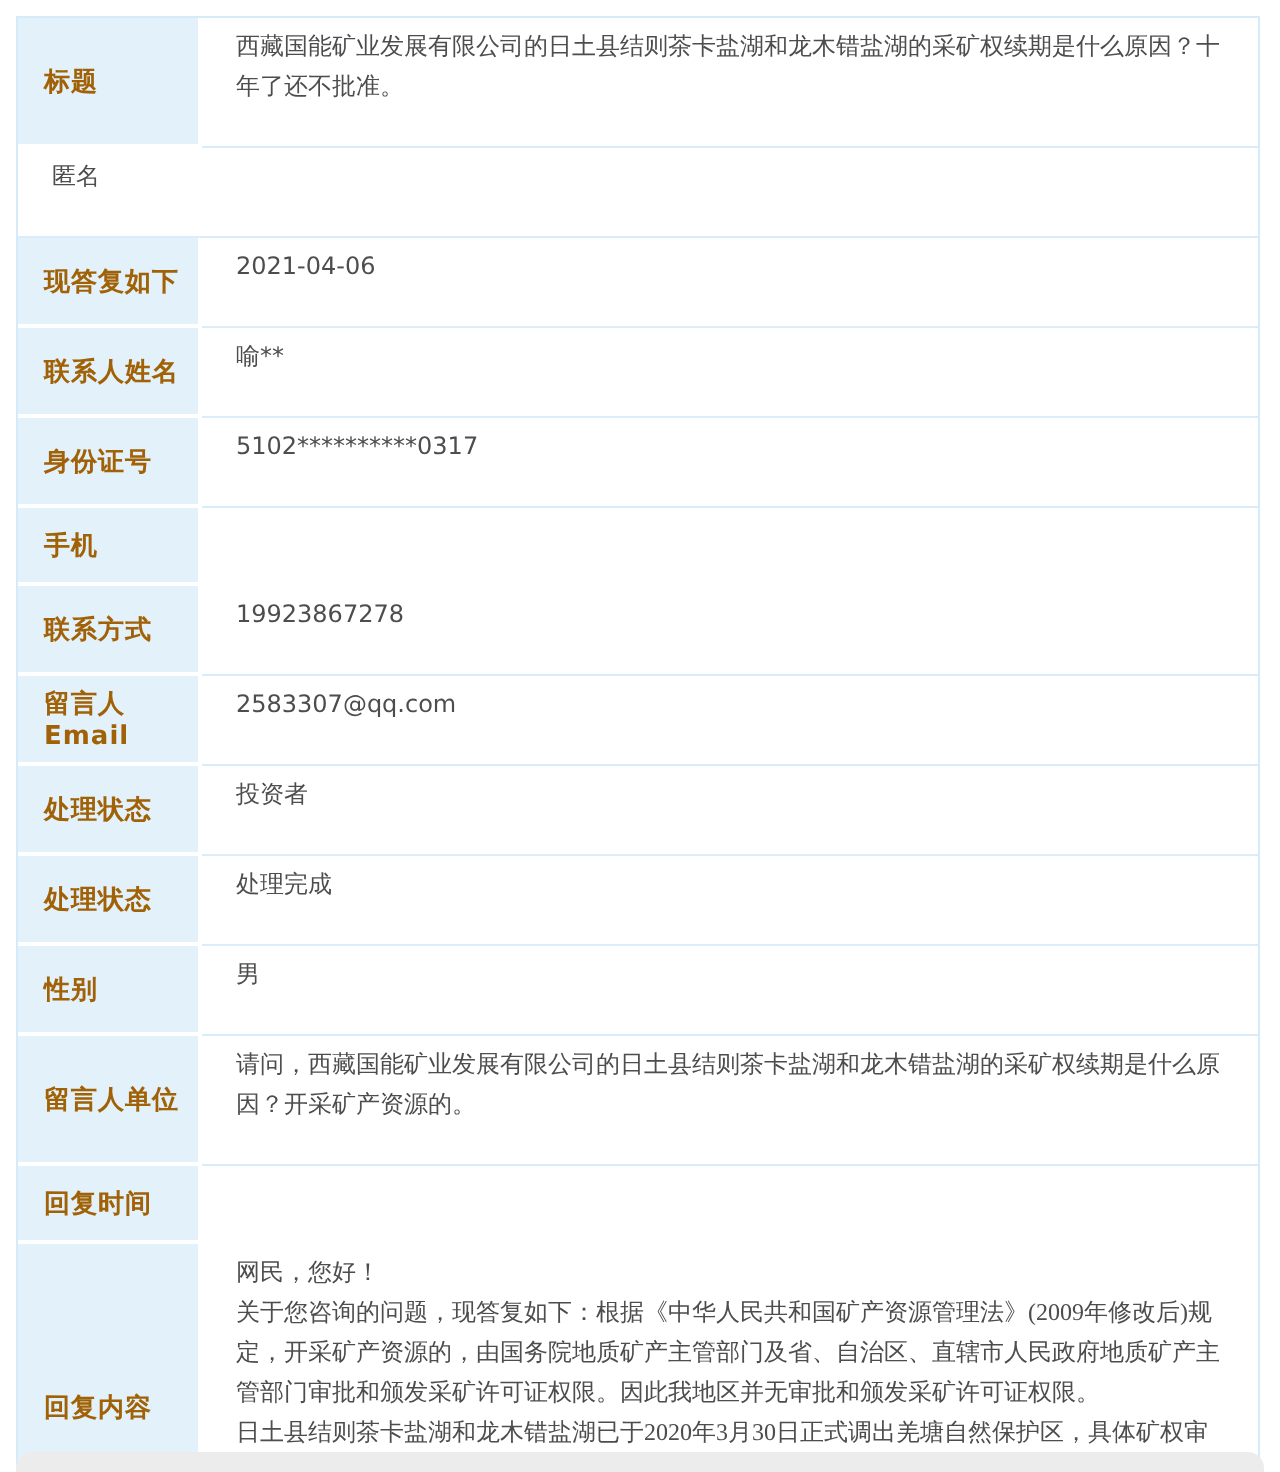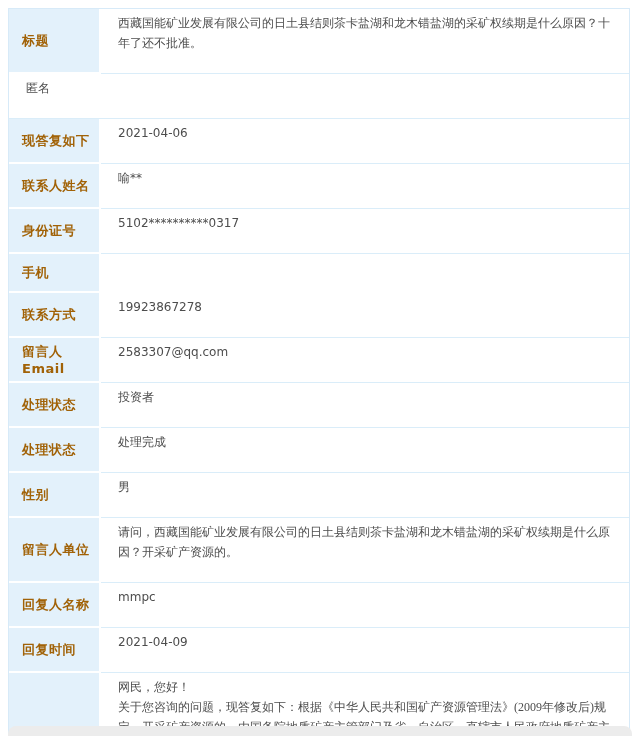--- a/index.html
+++ b/index.html
@@ -128,28 +128,23 @@
   <div class="row">
     <div class="label-cell">性别</div>
     <div class="value-cell">男</div>
   </div>
 
   <div class="row">
     <div class="label-cell">留言人单位</div>
     <div class="value-cell">请问，西藏国能矿业发展有限公司的日土县结则茶卡盐湖和龙木错盐湖的采矿权续期是什么原因？开采矿产资源的。</div>
   </div>
 
-  <div class="row">
-    <div class="label-cell">回复人名称</div>
-    <div class="value-cell">mmpc</div>
-  </div>
 
   <div class="row">
     <div class="label-cell">回复时间</div>
-    <div class="value-cell">2021-04-09</div>
   </div>
 
   <div class="row">
     <div class="label-cell">回复内容</div>
     <div class="value-cell">网民，您好！
 关于您咨询的问题，现答复如下：根据《中华人民共和国矿产资源管理法》(2009年修改后)规定，开采矿产资源的，由国务院地质矿产主管部门及省、自治区、直辖市人民政府地质矿产主管部门审批和颁发采矿许可证权限。因此我地区并无审批和颁发采矿许可证权限。
 日土县结则茶卡盐湖和龙木错盐湖已于2020年3月30日正式调出羌塘自然保护区，具体矿权审批工作将由上级有关部门统一开展。
 非常感谢您对本网站的支持和信任！</div>
   </div>
 

